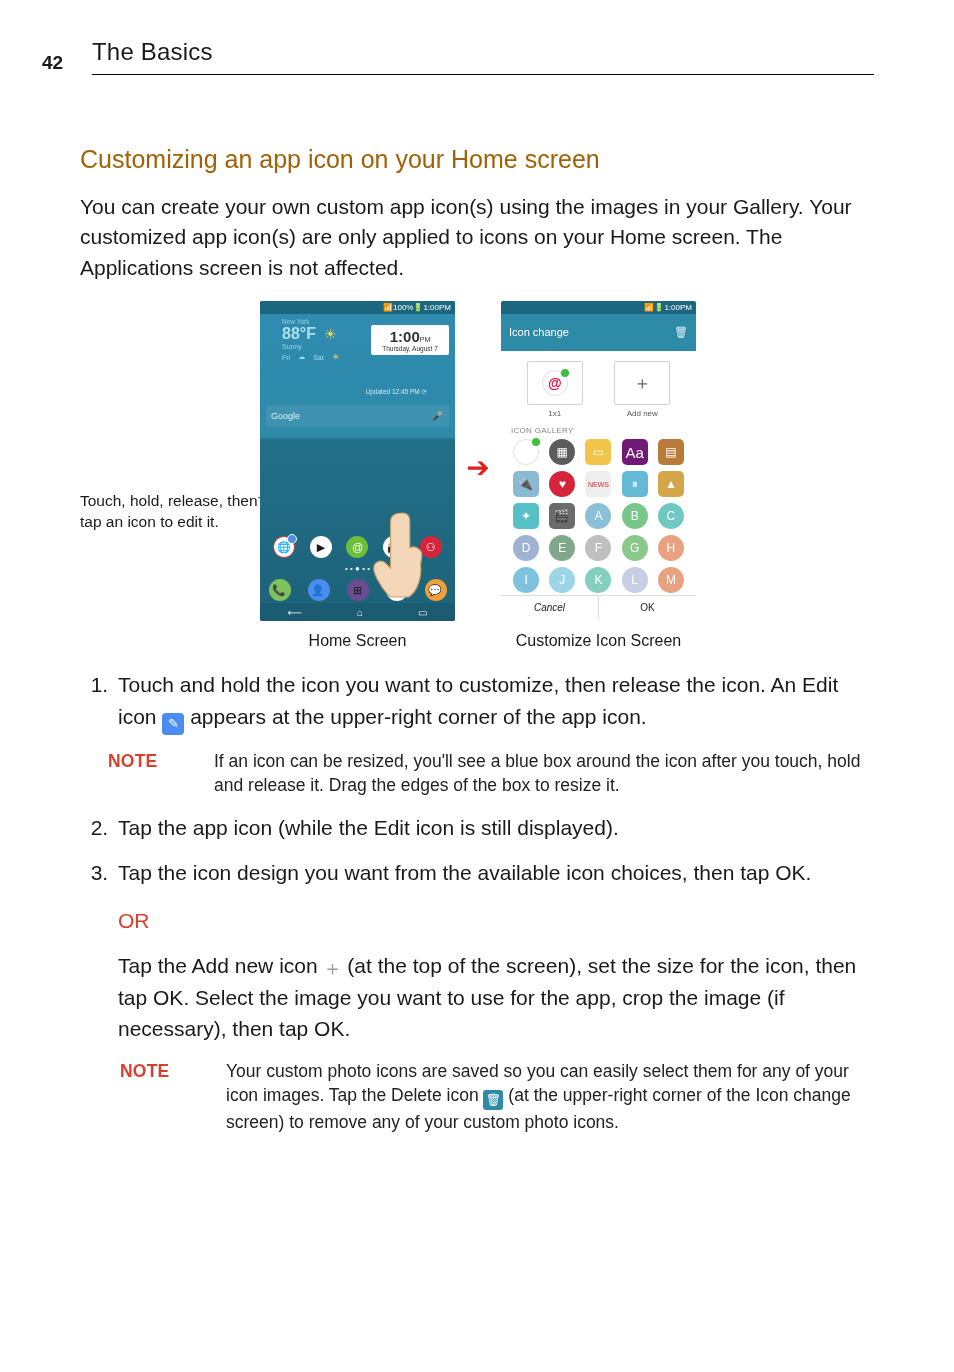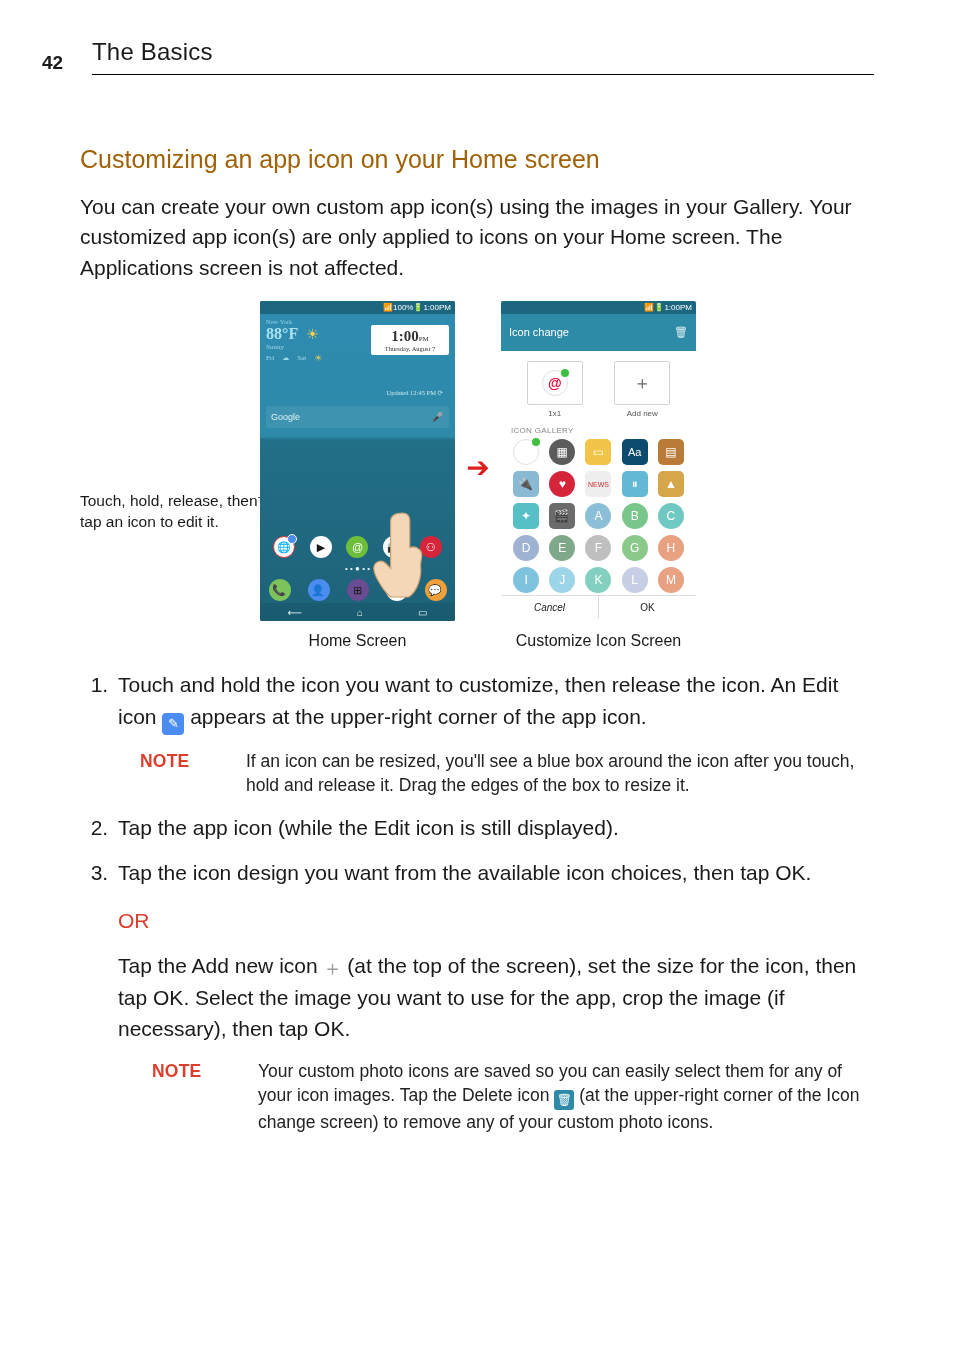--- a/index.html
+++ b/index.html
@@ -60,21 +60,21 @@
   .phone-frame {
     width: 195px; height: 320px;
     border-radius: 2px;
     overflow: hidden;
     display:flex; flex-direction:column;
     font-size: 8px;
     position: relative;
   }
   .statusbar { display:flex; justify-content:flex-end; align-items:center; padding:2px 4px; color:#fff; font-size:8px; }
   .home-bg { background: linear-gradient(#2f8bb0,#2d8aa9 40%,#226f88 41%,#1d6279); flex:1; display:flex; flex-direction:column; }
-  .weather { padding:4px 6px; color:#a9e1ef;font-family:Liberation Serif, serif; }
+  .weather { padding:4px 22px; color:#a9e1ef; }
   .wtemp { font-weight:bold; font-size:16px; }
   .wrow { display:flex; gap:8px; align-items:center; }
   .sun { color:#ffd24a; font-size:14px; }
   .clockbox { background:#fff; color:#333; border-radius:2px; padding:3px 6px; width:78px; position:absolute; right:6px; top:24px; text-align:center; }
   .clocktime { font-weight:bold; font-size:15px; }
   .clockdate { font-size:6.5px; }
   .updated { font-size:6.5px; color:#cfe9f0; text-align:right; padding-right:6px; margin-top:26px; }
   .gsearch { margin:5px 6px; height:22px; background:rgba(255,255,255,.08); border-radius:2px; display:flex; align-items:center; justify-content:space-between; padding:0 5px; color:#dfeff4; font-size:9px; }
   .mic { color:#ffd24a; }
   .dock { display:flex; justify-content:space-around; padding:4px 0 2px 0; margin-top:auto; }
@@ -103,21 +103,21 @@
   .btnbar div:first-child { border-right:1px solid #ddd;font-style:italic; }
   .nav2 { height:18px; display:flex; justify-content:space-around; align-items:center; color:#8a8a8a; font-size:10px; }
   ol.steps { font-size:21px; line-height:1.5; padding-left:34px; margin:10px 0; }
   ol.steps > li { margin-bottom:14px; padding-left:4px; }
   .bold { font-weight:400; }
   .inline-icon { display:inline-flex; width:22px; height:22px; border-radius:4px; background:#4a8cf0; color:#fff; align-items:center; justify-content:center; font-size:13px; vertical-align:-4px; }
   .plus-inl { display:inline-flex; width:18px; height:18px; align-items:center; justify-content:center; color:#9a9a9a; font-size:20px; vertical-align:-2px; }
   .trash-inl { display:inline-flex; width:20px; height:20px; border-radius:3px; background:#2e8ba8; color:#fff; align-items:center; justify-content:center; font-size:12px; vertical-align:-3px; }
   .note-row { display:flex; font-size:17.5px; line-height:1.4; margin:4px 0 14px 28px; }
   .note-row.indent { margin-left:40px; }
-  .note-label { color:#db3e2c; font-weight:700; width:72px; flex:0 0 72px; letter-spacing:.2px;margin-left:32px; }
+  .note-label { color:#db3e2c; font-weight:700; width:72px; flex:0 0 72px; letter-spacing:.2px; }
   .note-body { flex:1; color:#222;margin-left:34px; }
   .or { color:#db3e2c; font-size:21px; margin:0 0 14px 24px; }
 </style>
 </head>
 <body>
 
 <div class="pgnum">42</div>
 <div class="hdr-title">The Basics</div>
 
 <div class="section-title">Customizing an app icon on your Home screen</div>
@@ -216,21 +216,21 @@
           <div class="slot">
             <div class="slotbox">＋</div>
             <div class="slotlbl">Add new</div>
           </div>
         </div>
         <div class="galhdr">ICON GALLERY</div>
         <div class="gal">
           <span class="gi aticon" style="border-radius:50%">@<span class="greendot"></span></span>
           <span class="gi" style="background:#5b5b5b">▦</span>
           <span class="gi" style="background:#f3c44a;border-radius:5px">▭</span>
-          <span class="gi" style="background:#0c4a6e;border-radius:5px;font-size:11px">Aa</span>
+          <span class="gi" style="background:#701a75;border-radius:5px;font-size:15px">Aa</span>
           <span class="gi" style="background:#b97b37;border-radius:5px">▤</span>
           <span class="gi" style="background:#8ab9d4;border-radius:5px">🔌</span>
           <span class="gi" style="background:#d6243a">♥</span>
           <span class="gi" style="background:#eee;border-radius:5px;color:#c33;font-size:7px">NEWS</span>
           <span class="gi" style="background:#63b9d6;border-radius:5px">⏸</span>
           <span class="gi" style="background:#d6a64a;border-radius:5px">▲</span>
           <span class="gi" style="background:#57c0c7;border-radius:5px">✦</span>
           <span class="gi" style="background:#6b6b6b;border-radius:5px">🎬</span>
           <span class="gi" style="background:#8bbfd7">A</span>
           <span class="gi" style="background:#79c68b">B</span>

